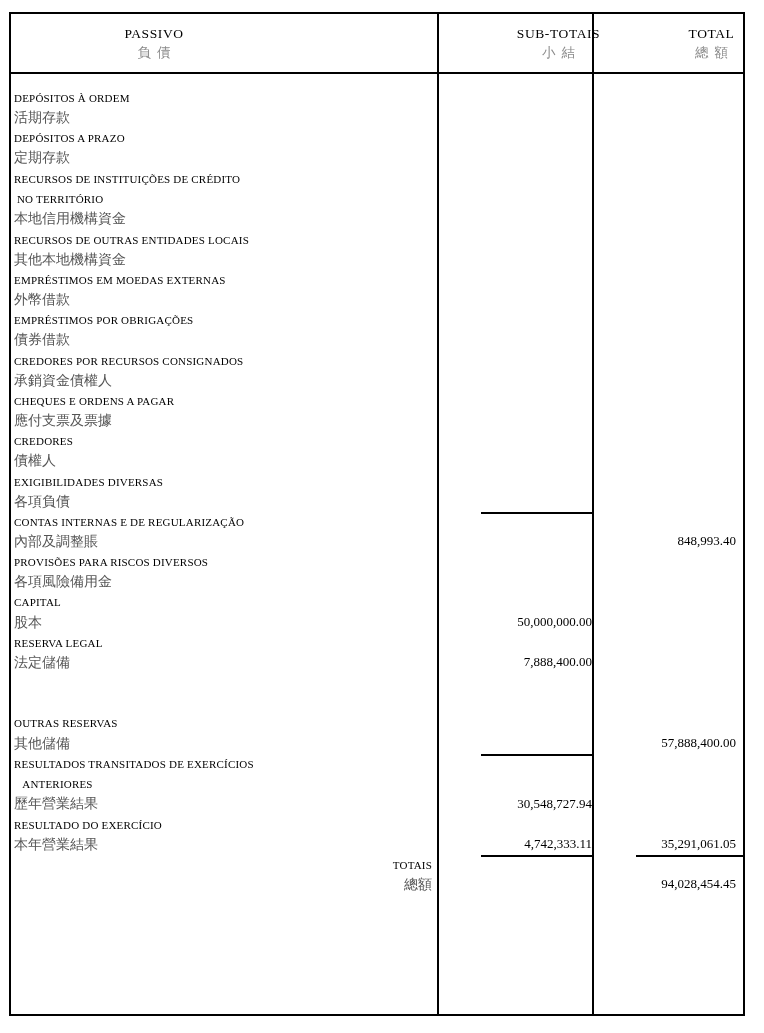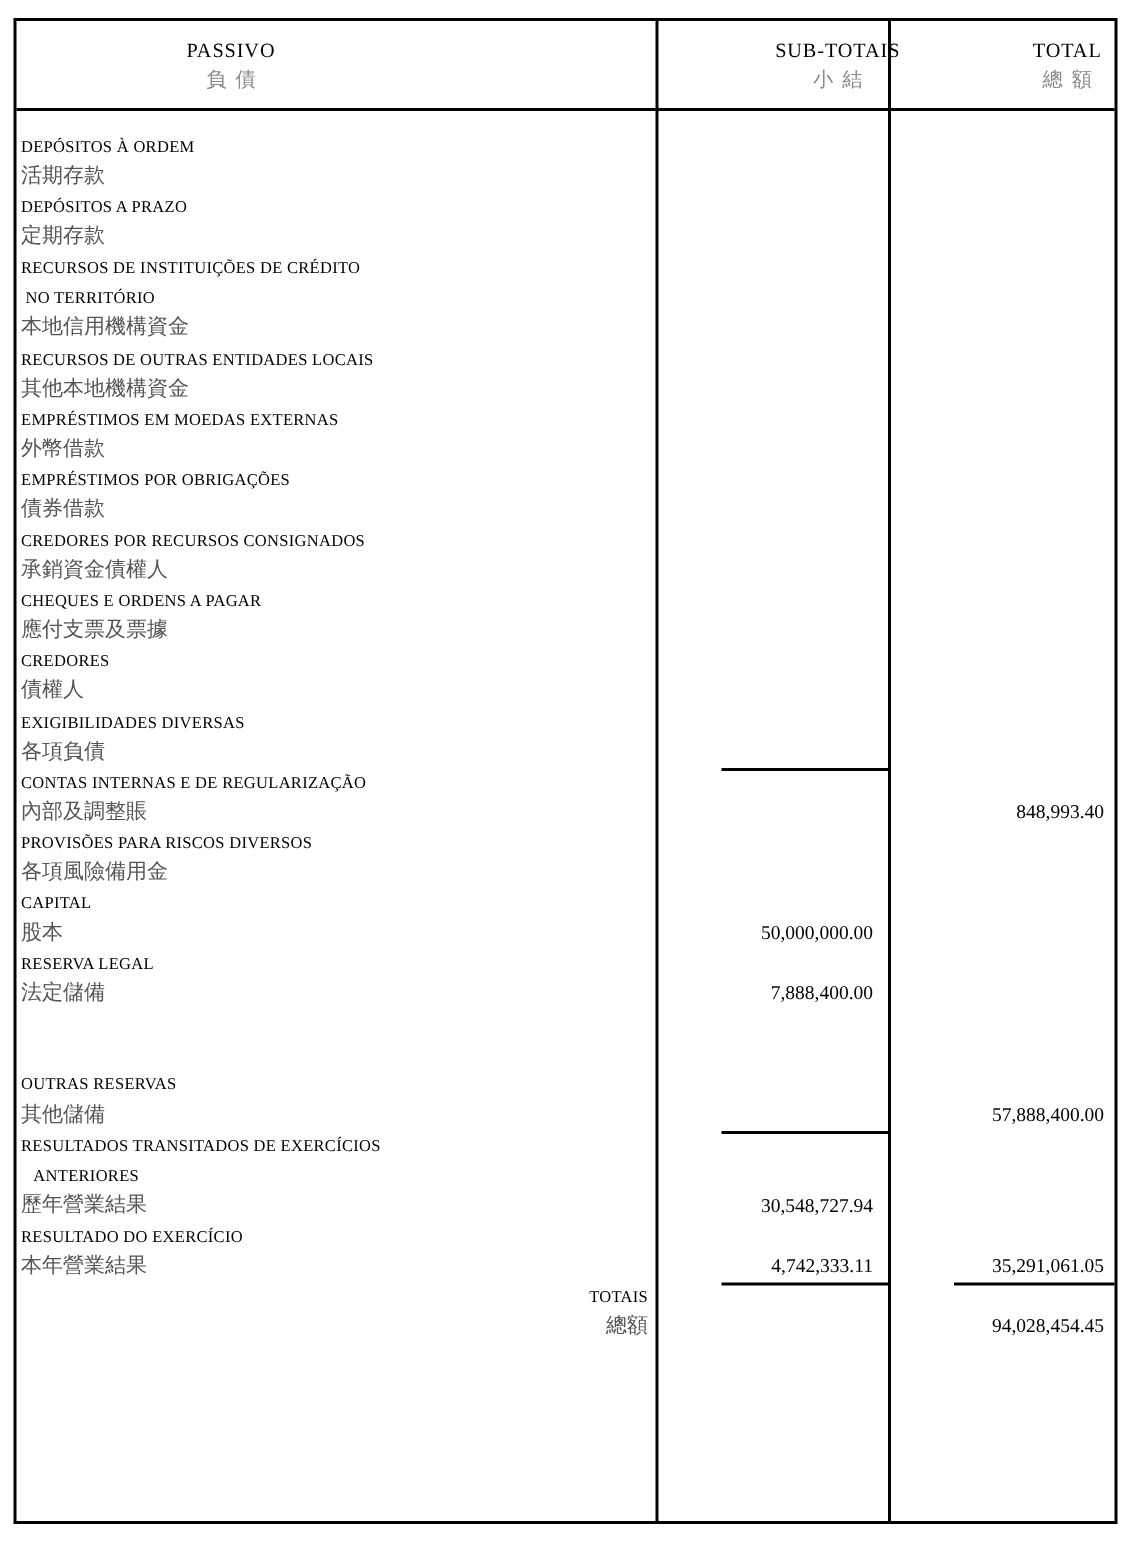--- a/index.html
+++ b/index.html
@@ -107,21 +107,21 @@
   }
   .num-cell {
     display: flex;
     align-items: flex-end;
     justify-content: flex-end;
     font-size: 13px;
     line-height: 20px;
     padding-bottom: 1px;
     white-space: nowrap;
   }
-  .subtotal-cell { padding-right: 10px; }
+  .subtotal-cell { }
   .total-cell { padding-right: 7px; }
   .rule-top { border-top: 2px solid #000; margin-left: 44px; }
 </style>
 </head>
 <body>
 
 <div class="sheet">
   <div class="sheet-inner">
     <div class="vline vline-1"></div>
     <div class="vline vline-2"></div>

